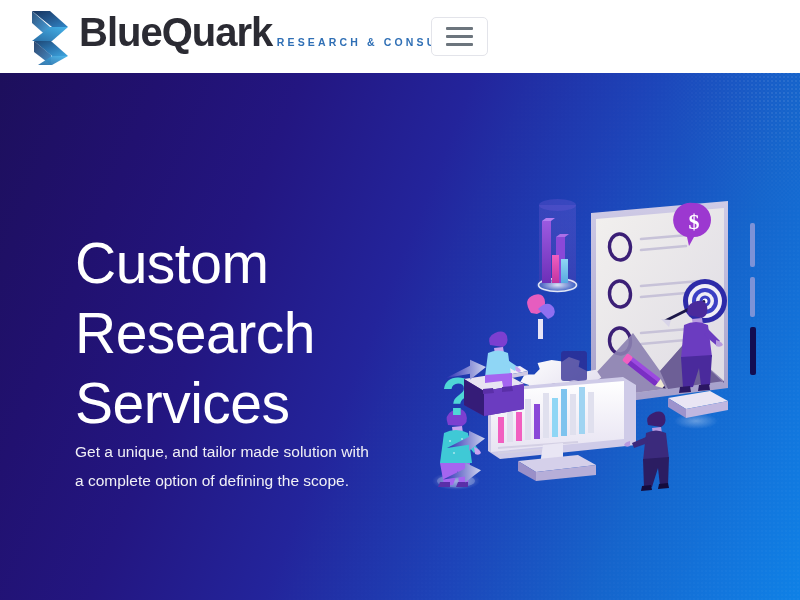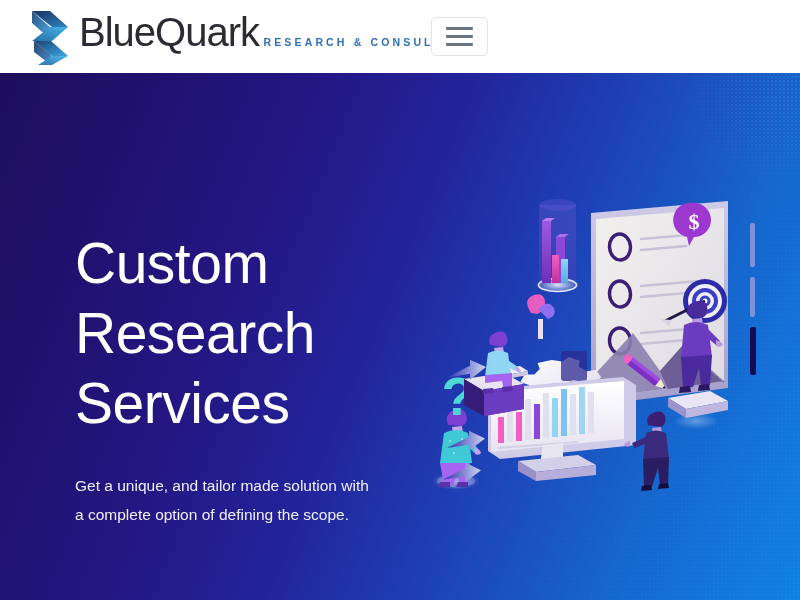--- a/index.html
+++ b/index.html
@@ -25,21 +25,21 @@
     cursor:pointer;
   }
   .logo-mark {
     width:42px; height:58px;
     margin-right:7px;
     flex:none;
   }
   .brand-text { padding-top:4px; }
   .brand-name {
     font-size:40px; line-height:40px;
-    font-weight:400; letter-spacing:-1px;
+    font-weight:700; letter-spacing:-1px;
     white-space:nowrap;
   }
   .brand-name .blue { color:#2b2b33; }
   .brand-name .quark { color:#2b2b33; }
   .brand-tag {
     font-size:10.5px; line-height:13px;
     color:#2f6fb5; font-weight:700;
     letter-spacing:3.15px;
     white-space:nowrap;
     margin-top:1px;
@@ -104,21 +104,20 @@
   }
   .hero-title {
     color:#ffffff;
     font-size:57px;
     line-height:70px;
     font-weight:400;
     letter-spacing:-0.5px;
     white-space:pre-line;
   }
   .hero-sub {
-    margin-top:34px;
     color:#f0f0f6;
     font-size:15.5px;
     line-height:28.5px;
     font-weight:400;
     width:300px;
   }
 
   
   .illus {
     position:absolute;

